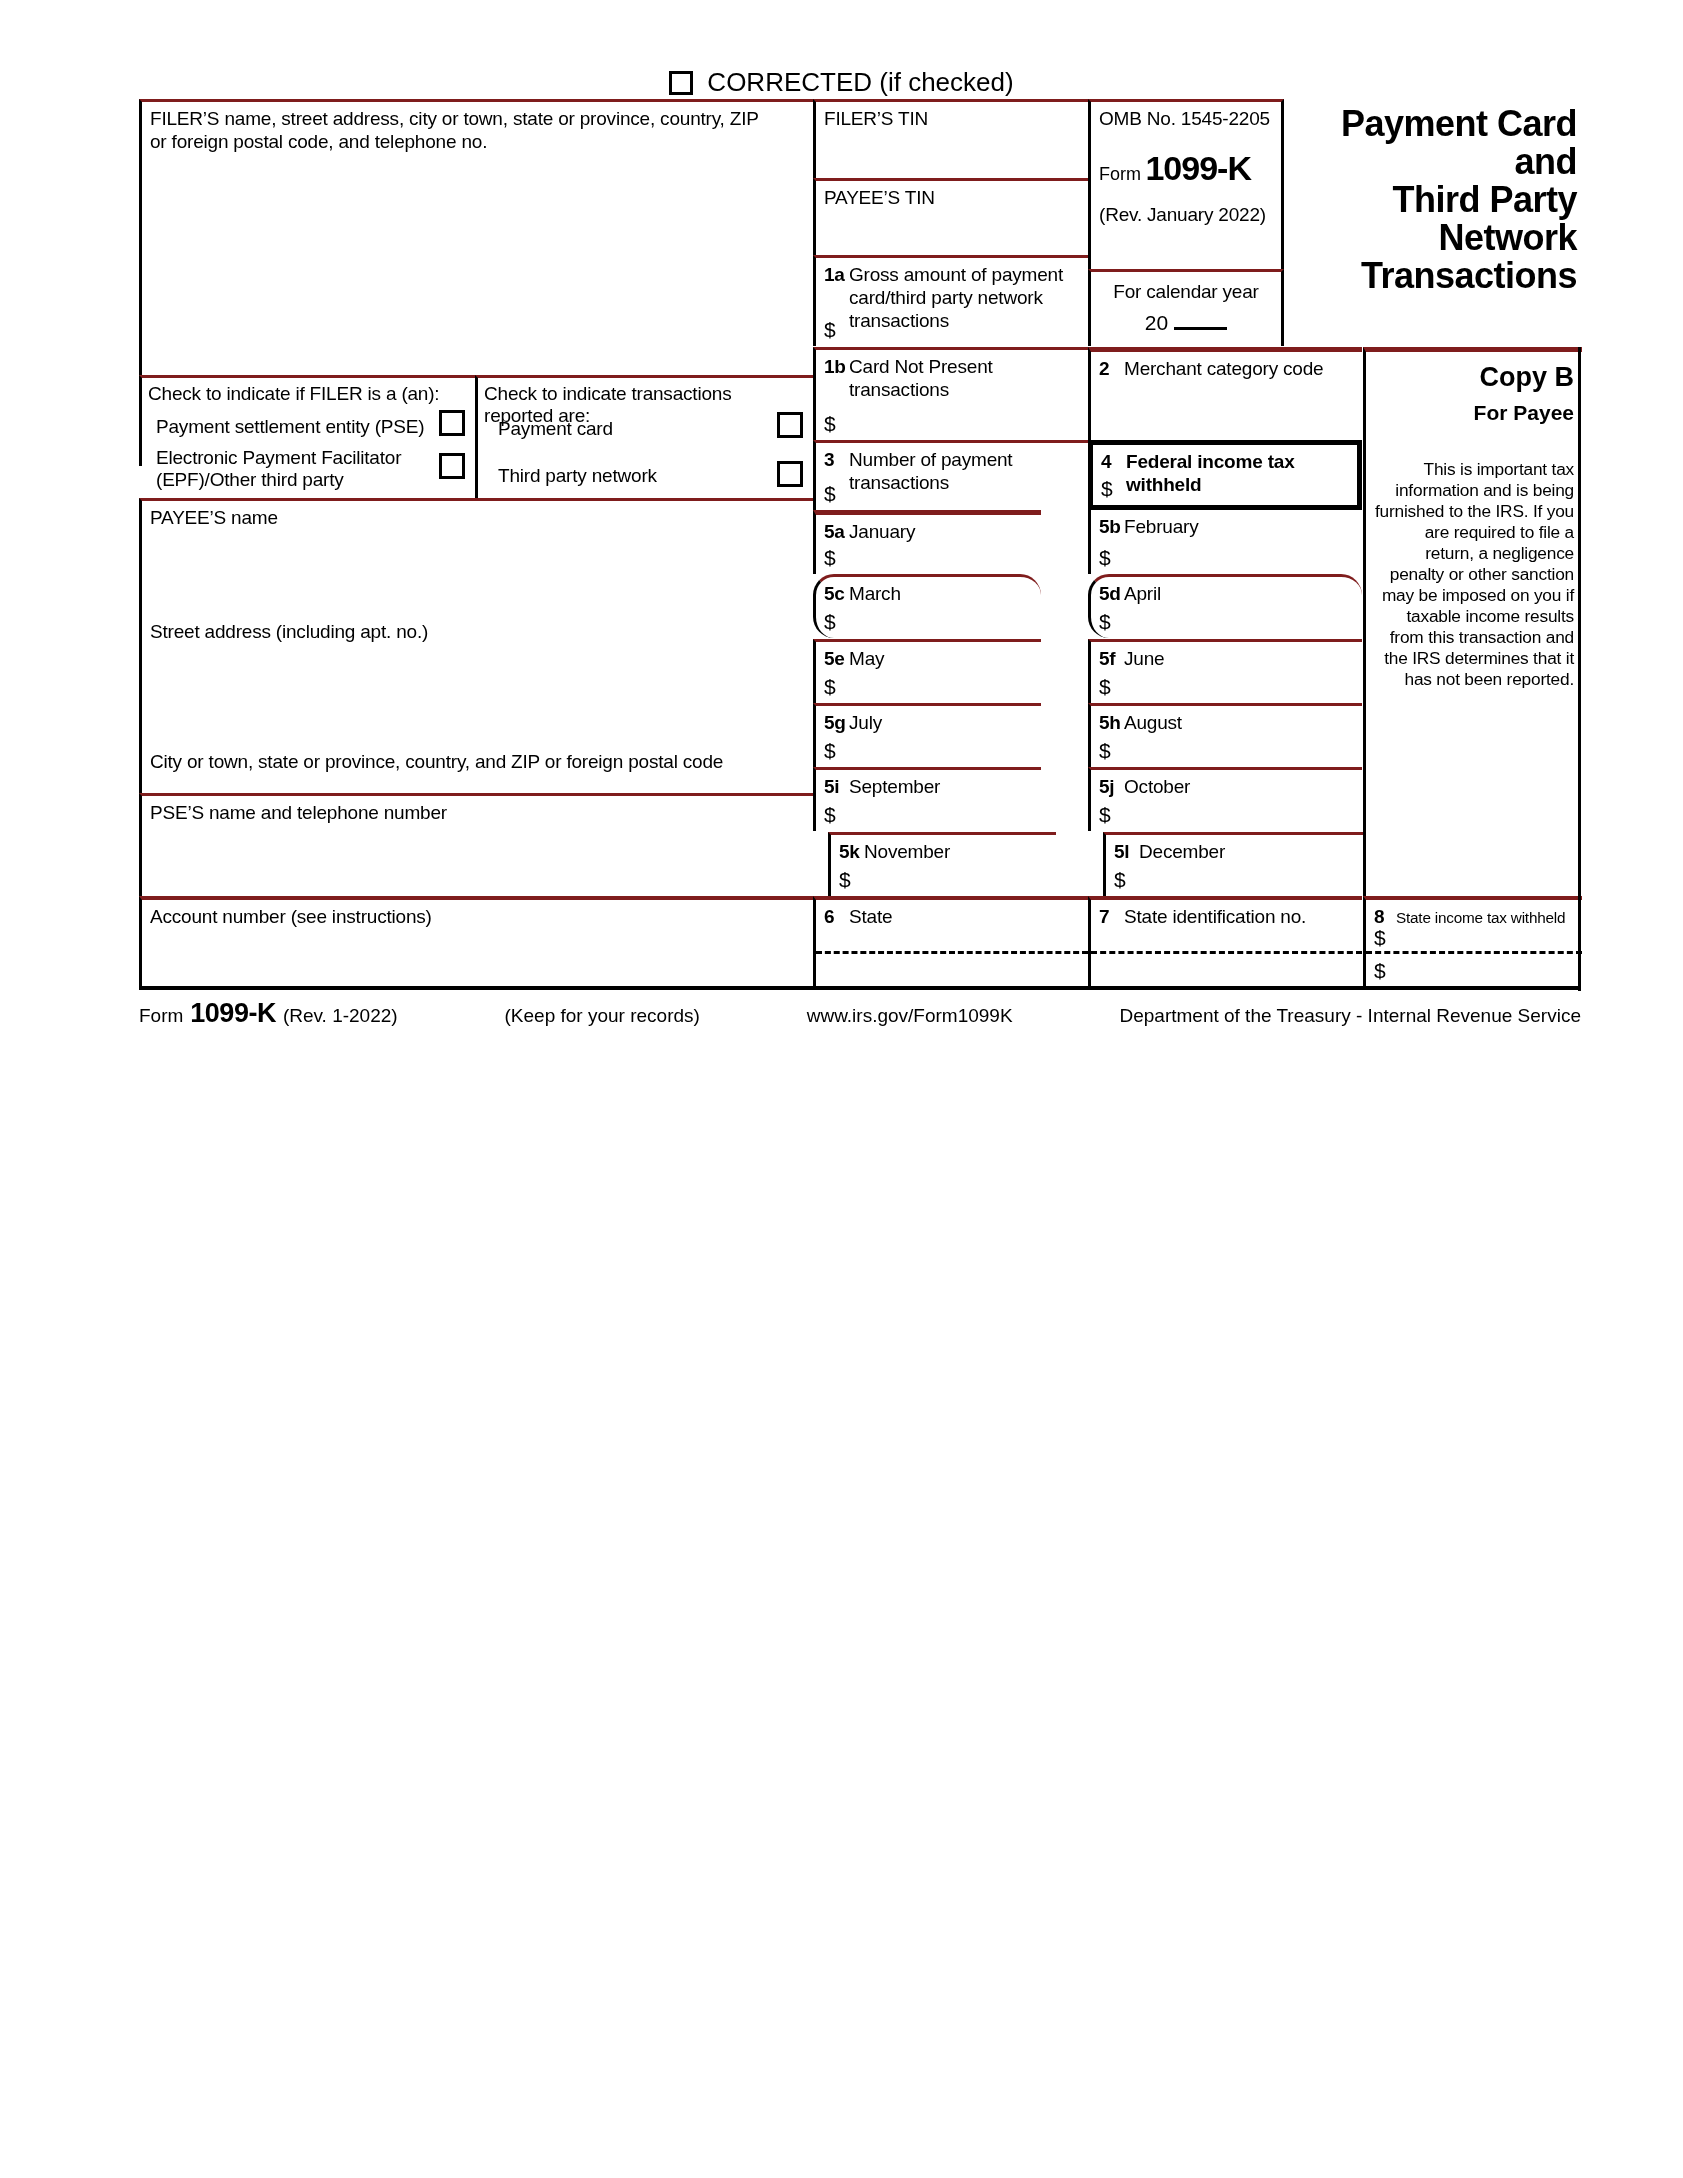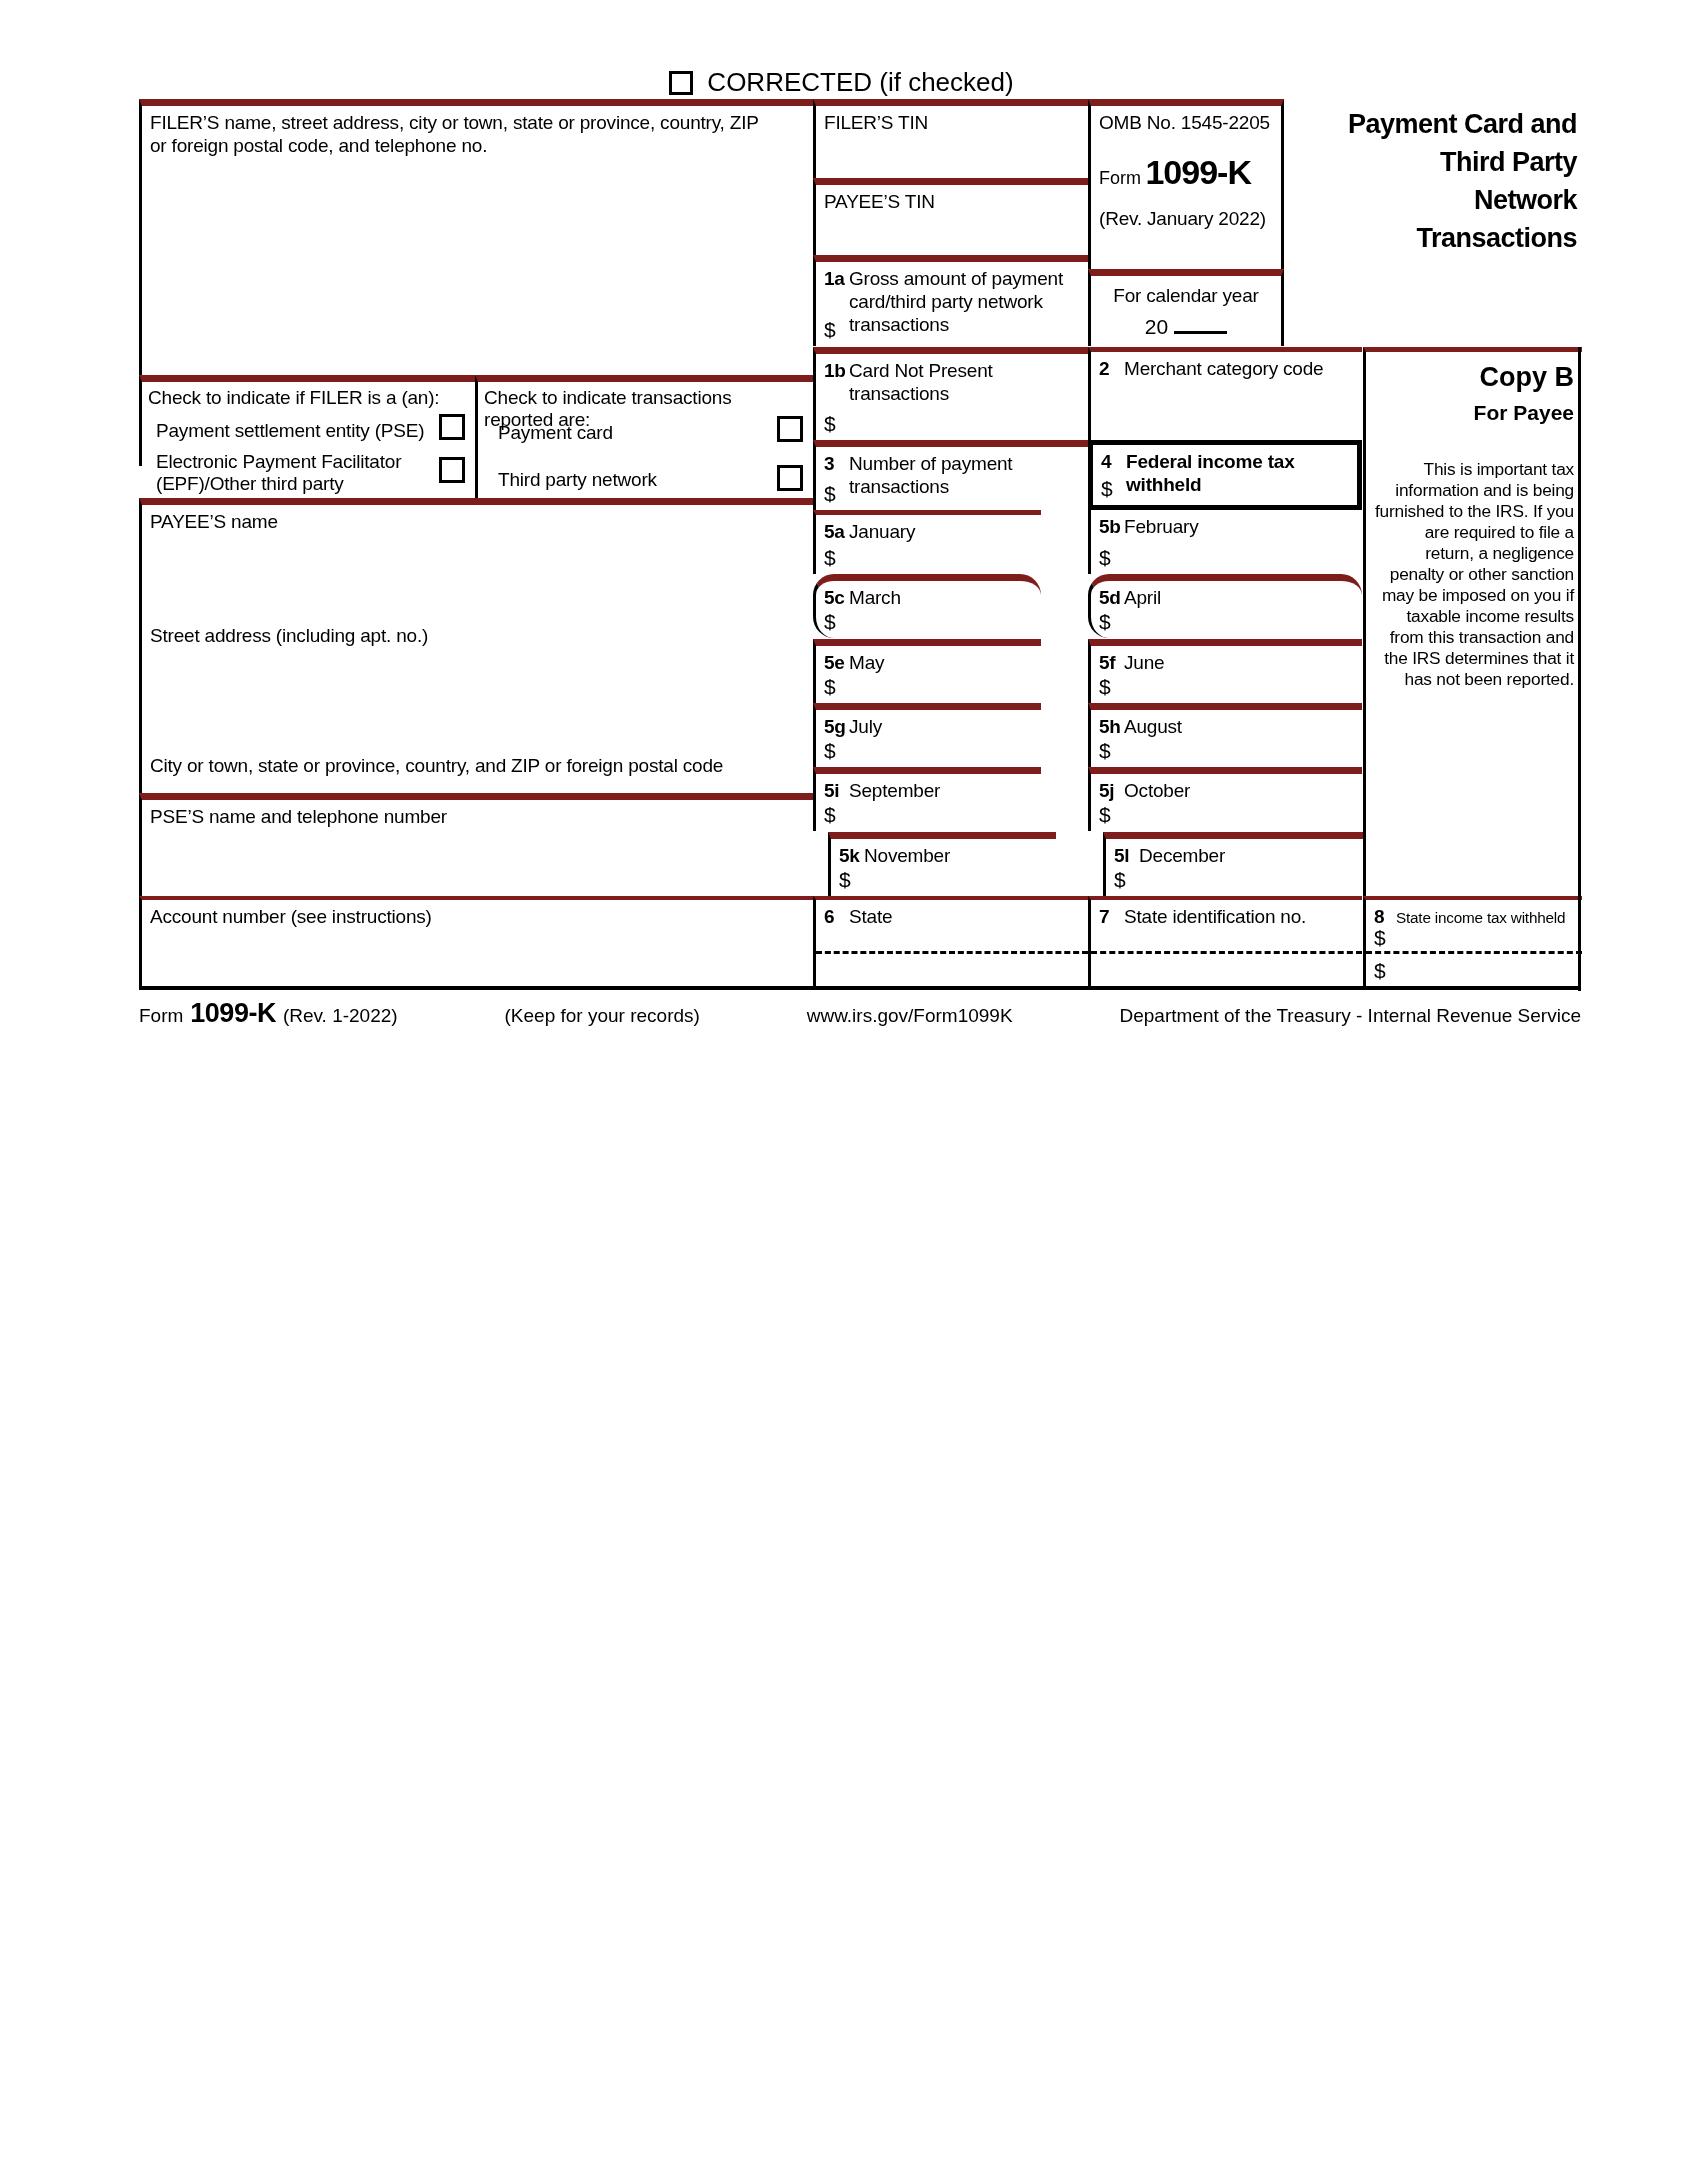--- a/index.html
+++ b/index.html
@@ -5,21 +5,21 @@
   html,body{margin:0;padding:0;background:#fff;}
   #page{position:relative;width:1683px;height:2178px;background:#ffffff;overflow:hidden;
         font-family:"Liberation Sans","DejaVu Sans",sans-serif;color:#000;}
   
   #corrected-row{position:absolute;left:0;top:67px;width:1683px;display:flex;justify-content:center;
         align-items:center;gap:14px;}
   .chkbox{display:inline-block;width:24px;height:24px;border:3px solid #000;background:#fff;box-sizing:border-box;}
   #corrected-row .clabel{font-size:26px;}
   
   #form{position:absolute;left:139px;top:99px;width:1442px;height:891px;}
-  .box{position:absolute;box-sizing:border-box;border-top:7px solid #7f1d1d;border-left:3px solid #000;background:#fff;}
+  .box{position:absolute;box-sizing:border-box;border-top:3px solid #7f1d1d;border-left:3px solid #000;background:#fff;}
   .bt4{border-top-width:4px;} .bt5{border-top-width:5px;} .bt0{border-top:none;}
   .br3{border-right:3px solid #000;}
   .thick{border:5px solid #000;z-index:2;}
   .hline{position:absolute;background:#000;}
   .vline{position:absolute;background:#000;}
   .lbl{font-size:19px;line-height:23px;letter-spacing:-0.2px;}
   .pad{padding:5px 8px;}
   .blb{display:flex;gap:1px;padding:5px 8px;font-size:19px;line-height:23px;letter-spacing:-0.2px;}
   .blb .num{font-weight:bold;flex:0 0 auto;min-width:24px;}
   .dollar{position:absolute;left:8px;bottom:4px;font-size:21px;}
@@ -28,21 +28,21 @@
   .optlabel{position:absolute;font-size:19px;line-height:22px;letter-spacing:-0.2px;}
   .optbox{position:absolute;width:26px;height:26px;border:3px solid #000;box-sizing:border-box;background:#fff;}
   
   .mc1{left:674px;width:228px;} .mc2{left:949px;width:274px;}
   .mr0{top:411px;} .mr1{top:475px;border-radius:21px;} .mr2{top:540px;} .mr3{top:604px;} .mr4{top:668px;} .mr5{top:733px;margin-left:15px;}
   .mcell{height:64px;}
   
   #omb-box{left:949px;top:0;width:196px;height:170px;}
   #cal-box{left:949px;top:170px;width:196px;height:77px;text-align:center;}
   #title-area{position:absolute;left:1145px;top:6px;width:293px;text-align:right;
-      font-size:27px;font-weight:bold;line-height:38px;letter-spacing:-0.5px;}
+      font-size:36px;font-weight:bold;line-height:38px;letter-spacing:-0.5px;}
   #omb-box .formline{margin-top:14px;}
   #omb-box .formword{font-size:18px;}
   #omb-box .formnum{font-size:34px;font-weight:bold;letter-spacing:-1px;}
   #omb-box .rev{margin-top:10px;}
   .yearline{margin-top:8px;font-size:21px;}
   .yearunderline{display:inline-block;width:53px;border-bottom:3px solid #000;height:2px;margin-left:6px;}
   
   #copyb{left:1224px;top:248px;width:219px;height:549px;text-align:right;padding:10px 8px;}
   #copyb .copyname{font-size:27px;font-weight:bold;}
   #copyb .copyfor{font-size:21px;font-weight:bold;margin-top:8px;}

